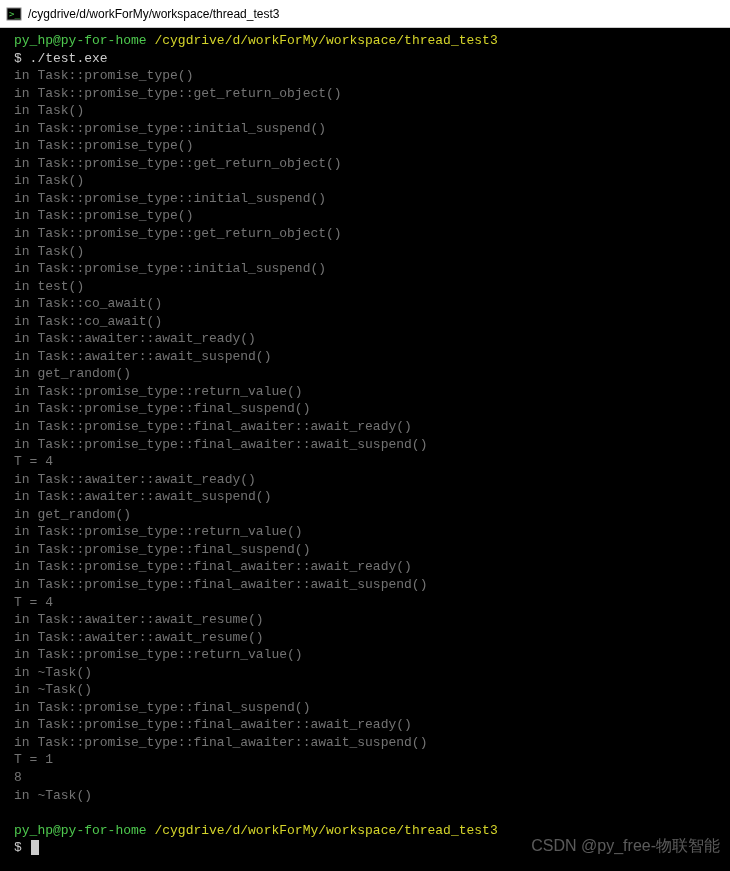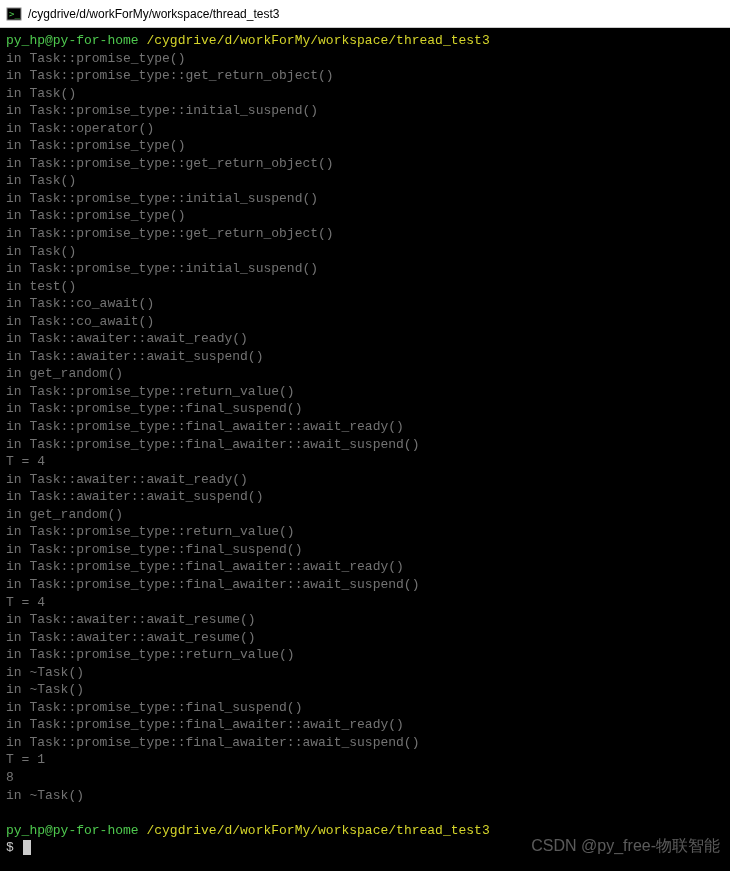--- a/index.html
+++ b/index.html
@@ -41,20 +41,21 @@
       color: #ccc;
       padding: 4px 6px;
       line-height: 1.35;
       font-size: 13px;
       height: calc(871px - 28px);
       position: relative;
     }
     .line {
       white-space: pre;
       min-height: 1.35em;
+      margin-left: 8px;
     }
     .user-host {
       color: #4ec94e;
     }
     .cwd {
       color: #d4d42a;
     }
     .cmd {
       color: #ccc;
     }
@@ -90,26 +91,26 @@
     <svg width="16" height="16" viewBox="0 0 16 16">
       <rect x="1" y="2" width="14" height="12" fill="#000" stroke="#888" stroke-width="1"></rect>
       <text x="3" y="11" font-size="9" fill="#4ec94e" font-family="monospace">&gt;_</text>
     </svg>
   </span>
   <span class="title-text">/cygdrive/d/workForMy/workspace/thread_test3</span>
 </div>
 
 <div class="terminal">
   <div class="line"><span class="user-host">py_hp@py-for-home</span> <span class="cwd">/cygdrive/d/workForMy/workspace/thread_test3</span></div>
+  <div class="line cmd">$ ./test.exe</div>
   <div id="output-container">
       <div class="line output">in Task::promise_type()</div>
       <div class="line output">in Task::promise_type::get_return_object()</div>
       <div class="line output">in Task()</div>
       <div class="line output">in Task::promise_type::initial_suspend()</div>
-      <div class="line output">in Task::operator()</div>
       <div class="line output">in Task::promise_type()</div>
       <div class="line output">in Task::promise_type::get_return_object()</div>
       <div class="line output">in Task()</div>
       <div class="line output">in Task::promise_type::initial_suspend()</div>
       <div class="line output">in Task::promise_type()</div>
       <div class="line output">in Task::promise_type::get_return_object()</div>
       <div class="line output">in Task()</div>
       <div class="line output">in Task::promise_type::initial_suspend()</div>
       <div class="line output">in test()</div>
       <div class="line output">in Task::co_await()</div>

